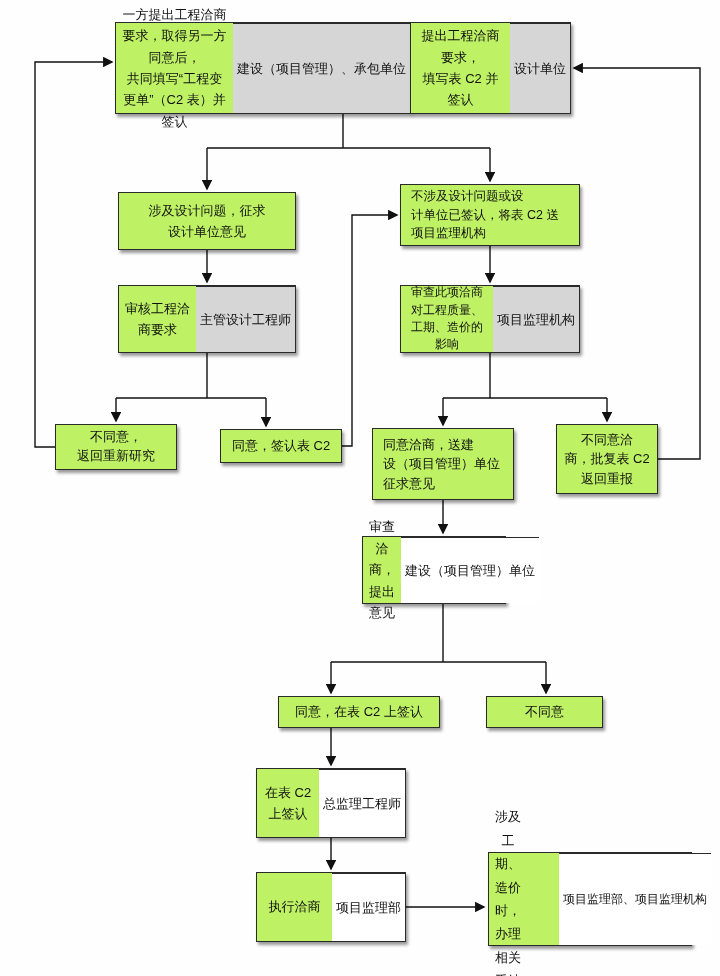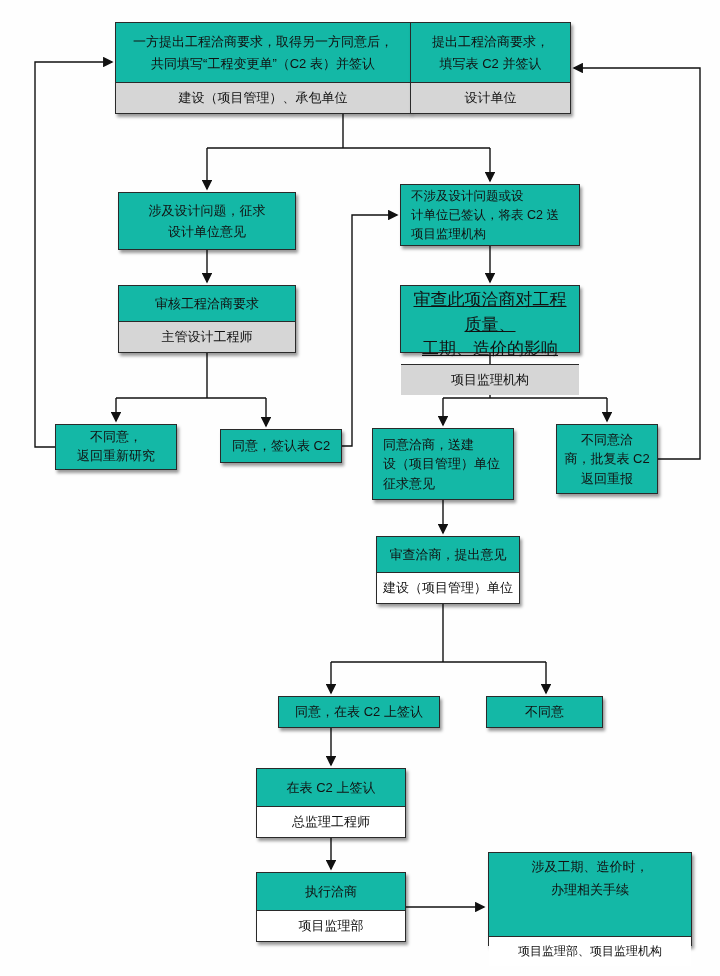--- a/index.html
+++ b/index.html
@@ -21,24 +21,24 @@
     left: 0;
     top: 0;
     width: 720px;
     height: 976px;
     pointer-events: none;
   }
   .node {
     position: absolute;
     box-sizing: border-box;
     border: 1px solid #2a2a2a;
-    background: #14b8a6;
+    background: #bef264;
     box-shadow: 2px 3px 3px rgba(0,0,0,0.40);
     display: flex;
-    flex-direction: column;
+    flex-direction: row;
   }
   .node .text {
     flex: 1 1 auto;
     display: flex;
     align-items: center;
     justify-content: center;
     text-align: center;
     white-space: pre-line;
     font-size: 13px;
     line-height: 1.65;
@@ -148,38 +148,38 @@
     <div class="text">同意，签认表 C2</div>
   </div>
 
   <div class="node left-align" style="left:400px; top:184px; width:180px; height:62px;">
     <div class="text" style="font-size:12.5px; line-height:1.5;">不涉及设计问题或设
 计单位已签认，将表 C2 送
 项目监理机构</div>
   </div>
 
   <div class="node" style="left:400px; top:285px; width:180px; height:68px;">
-    <div class="text" style="font-size:17px; line-height:1.45;text-decoration:underline;">审查此项洽商对工程质量、
+    <div class="text" style="font-size:12px; line-height:1.45;">审查此项洽商对工程质量、
 工期、造价的影响</div>
     <div class="role gray">项目监理机构</div>
   </div>
 
   <div class="node left-align" style="left:372px; top:428px; width:142px; height:72px;">
     <div class="text" style="line-height:1.5;">同意洽商，送建
 设（项目管理）单位
 征求意见</div>
   </div>
 
   <div class="node" style="left:556px; top:424px; width:102px; height:70px;">
     <div class="text" style="line-height:1.5;">不同意洽
 商，批复表 C2
 返回重报</div>
   </div>
 
-  <div class="node" style="left:376px; top:536px; width:144px; height:68px;">
+  <div class="node" style="left:362px; top:536px; width:144px; height:68px;">
     <div class="text">审查洽商，提出意见</div>
     <div class="role">建设（项目管理）单位</div>
   </div>
 
   <div class="node" style="left:250px; top:696px; width:162px; height:32px;margin-left:28px;">
     <div class="text">同意，在表 C2 上签认</div>
   </div>
 
   <div class="node" style="left:486px; top:696px; width:117px; height:32px;">
     <div class="text">不同意</div>

